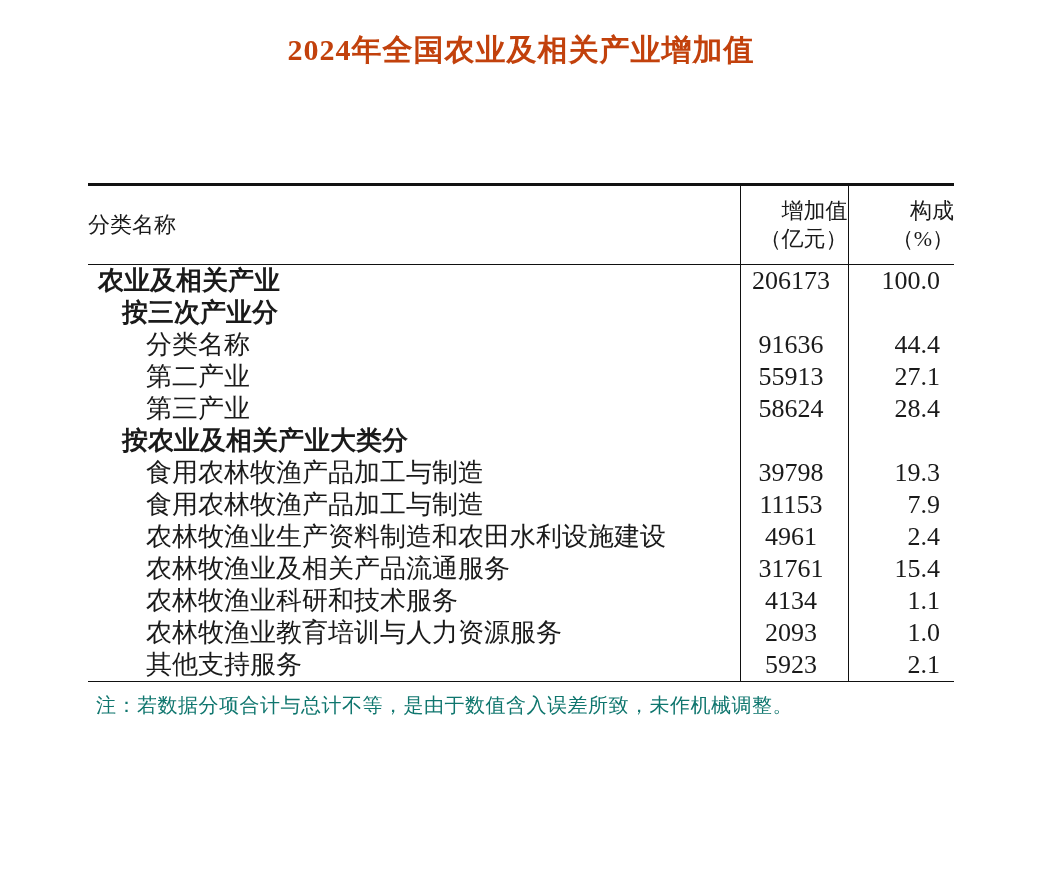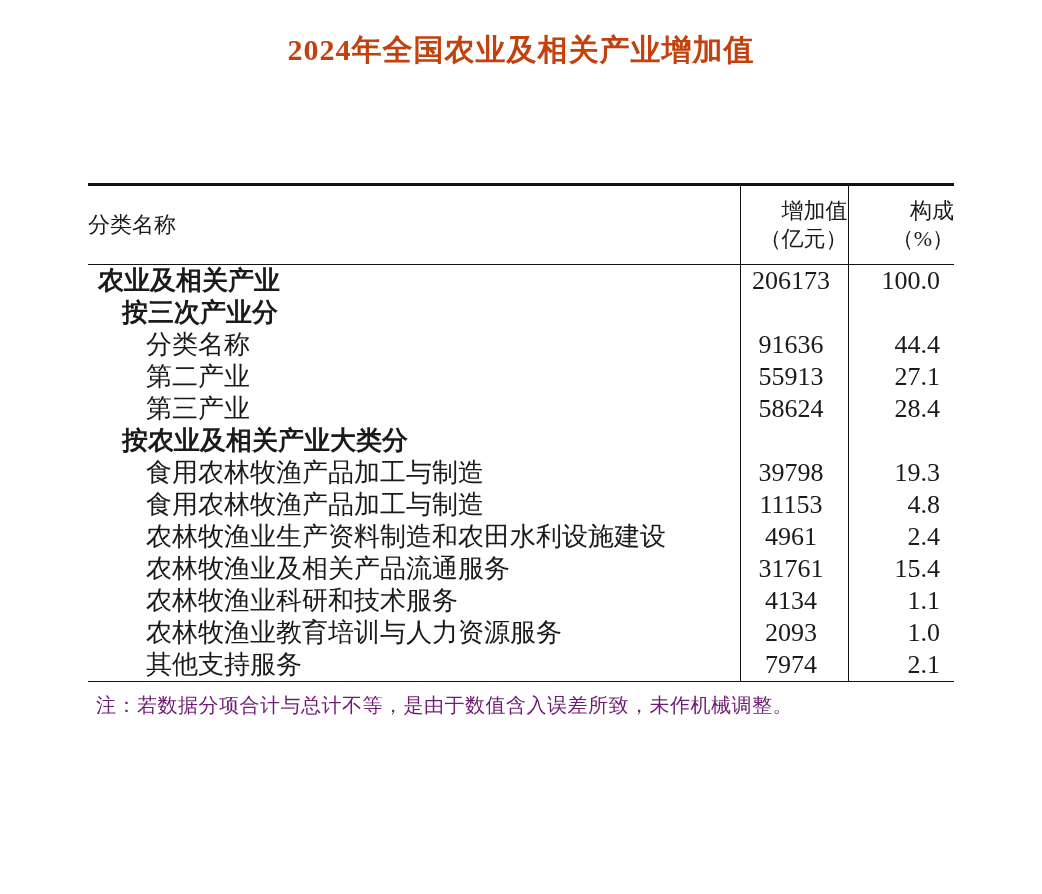--- a/index.html
+++ b/index.html
@@ -87,21 +87,21 @@
     border-bottom: 1.5px solid #111;
   }
   .lvl-0 { padding-left: 10px !important; font-weight: bold; }
   .lvl-1 { padding-left: 34px !important; font-weight: bold; }
   .lvl-2 { padding-left: 58px !important; font-weight: normal; }
   .note {
     margin-top: 10px;
     padding: 0 96px;
     font-size: 20px;
     font-family: "DejaVu Serif", "Liberation Serif", serif;
-    color: #701a75;
+    color: #0f766e;
     letter-spacing: 0.5px;
   }
 </style>
 </head>
 <body>
 
 <div class="page">
 
   <h1 class="doc-title">2024年全国农业及相关产业增加值</h1>
 
@@ -157,21 +157,21 @@
             <td class="c-percent"></td>
           </tr>
           <tr>
             <td class="c-label lvl-2">食用农林牧渔产品加工与制造</td>
             <td class="c-value">39798</td>
             <td class="c-percent">19.3</td>
           </tr>
           <tr>
             <td class="c-label lvl-2">食用农林牧渔产品加工与制造</td>
             <td class="c-value">11153</td>
-            <td class="c-percent">4.8</td>
+            <td class="c-percent">7.9</td>
           </tr>
           <tr>
             <td class="c-label lvl-2">农林牧渔业生产资料制造和农田水利设施建设</td>
             <td class="c-value">4961</td>
             <td class="c-percent">2.4</td>
           </tr>
           <tr>
             <td class="c-label lvl-2">农林牧渔业及相关产品流通服务</td>
             <td class="c-value">31761</td>
             <td class="c-percent">15.4</td>
@@ -181,21 +181,21 @@
             <td class="c-value">4134</td>
             <td class="c-percent">1.1</td>
           </tr>
           <tr>
             <td class="c-label lvl-2">农林牧渔业教育培训与人力资源服务</td>
             <td class="c-value">2093</td>
             <td class="c-percent">1.0</td>
           </tr>
           <tr>
             <td class="c-label lvl-2">其他支持服务</td>
-            <td class="c-value">7974</td>
+            <td class="c-value">5923</td>
             <td class="c-percent">2.1</td>
           </tr>
         </tbody>
     </table>
   </div>
 
   <div class="note">注：若数据分项合计与总计不等，是由于数值含入误差所致，未作机械调整。</div>
 
 </div>
 

